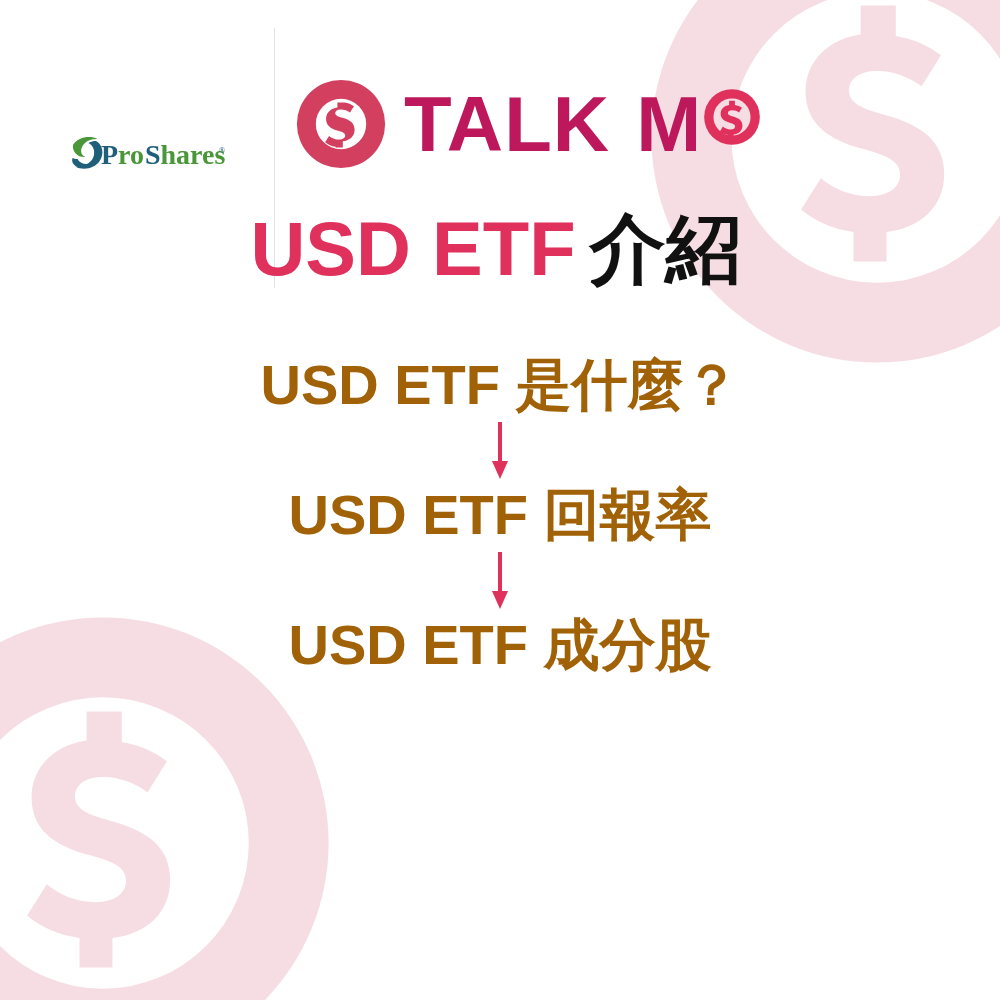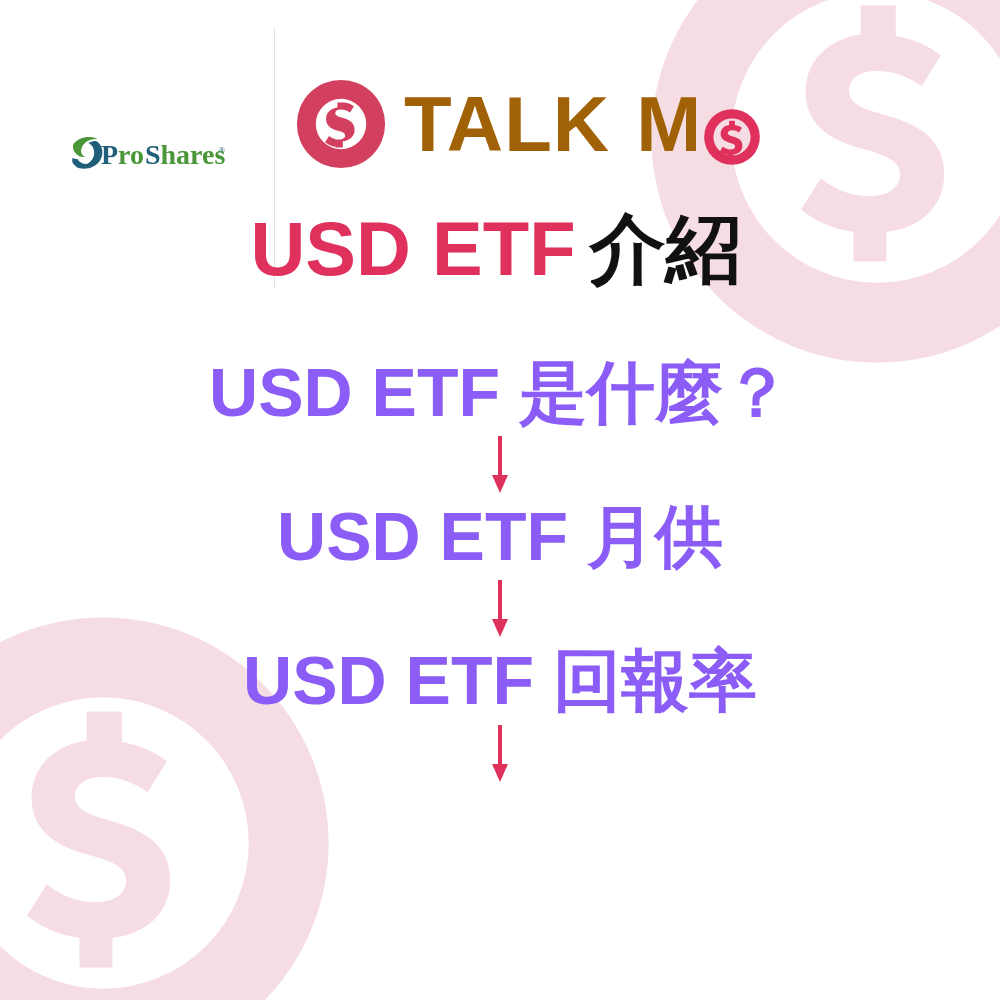--- a/index.html
+++ b/index.html
@@ -70,23 +70,23 @@
     height: 90px;
     flex: 0 0 auto;
   }
   #coin-mark svg { display: block; }
 
   .wordmark {
     font-weight: 800;
     font-size: 78px;
     line-height: 1;
     letter-spacing: 1px;
-    color: #a16207;
-    display: flex;
-    align-items: flex-end;
+    color: #be185d;
+    display: flex;
+    align-items: flex-start;
     margin-left: 18px;
     white-space: nowrap;
   }
   .wordmark .mny-coin {
     display: inline-block;
     width: 58px;
     height: 58px;
     margin: 0 1px;
     position: relative;
     top: 3px;
@@ -118,23 +118,23 @@
     display: flex;
     flex-direction: column;
     align-items: center;
   }
   .flow-step {
     display: flex;
     flex-direction: column;
     align-items: center;
   }
   .flow-label {
-    font-size: 68px;
+    font-size: 56px;
     font-weight: 800;
-    color: #8b5cf6;
+    color: #a16207;
     line-height: 1.18;
     white-space: nowrap;
     letter-spacing: 0px;
   }
   .flow-arrow {
     width: 16px;
     height: 58px;
     margin: 4px 0 2px 0;
   }
   .flow-arrow svg { display: block; }
@@ -208,37 +208,31 @@
     <div class="flow-step">
       <div class="flow-label">USD ETF 是什麼？</div>
       <div class="flow-arrow">
         <svg viewBox="0 0 16 58" width="16" height="58" aria-hidden="true">
           <rect x="6" y="0" width="4" height="40" fill="#e0305c"></rect>
           <polygon points="8,57 0,39 16,39" fill="#e0305c"></polygon>
         </svg>
       </div>
     </div>
 
-    <div class="flow-step">
-      <div class="flow-label">USD ETF 月供</div>
-      <div class="flow-arrow">
-        <svg viewBox="0 0 16 58" width="16" height="58" aria-hidden="true">
-          <rect x="6" y="0" width="4" height="40" fill="#e0305c"></rect>
-          <polygon points="8,57 0,39 16,39" fill="#e0305c"></polygon>
-        </svg>
-      </div>
-    </div>
 
 
     <div class="flow-step">
       <div class="flow-label">USD ETF 回報率</div>
       <div class="flow-arrow">
         <svg viewBox="0 0 16 58" width="16" height="58" aria-hidden="true">
           <rect x="6" y="0" width="4" height="40" fill="#e0305c"></rect>
           <polygon points="8,57 0,39 16,39" fill="#e0305c"></polygon>
         </svg>
       </div>
     </div>
 
+    <div class="flow-step">
+      <div class="flow-label">USD ETF 成分股</div>
+    </div>
 
   </div>
 
 </div>
 
 </body></html>

